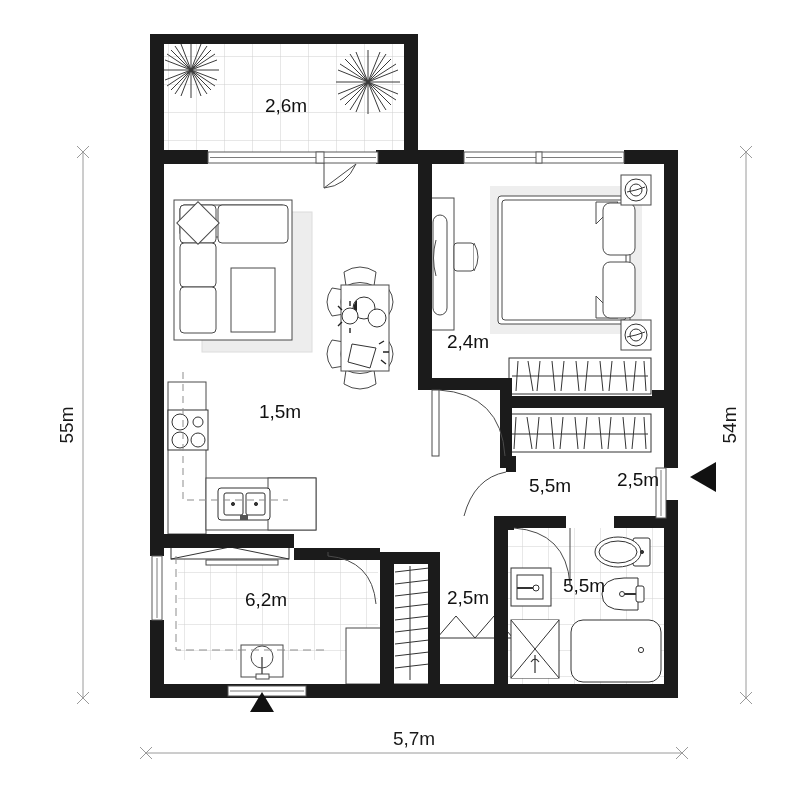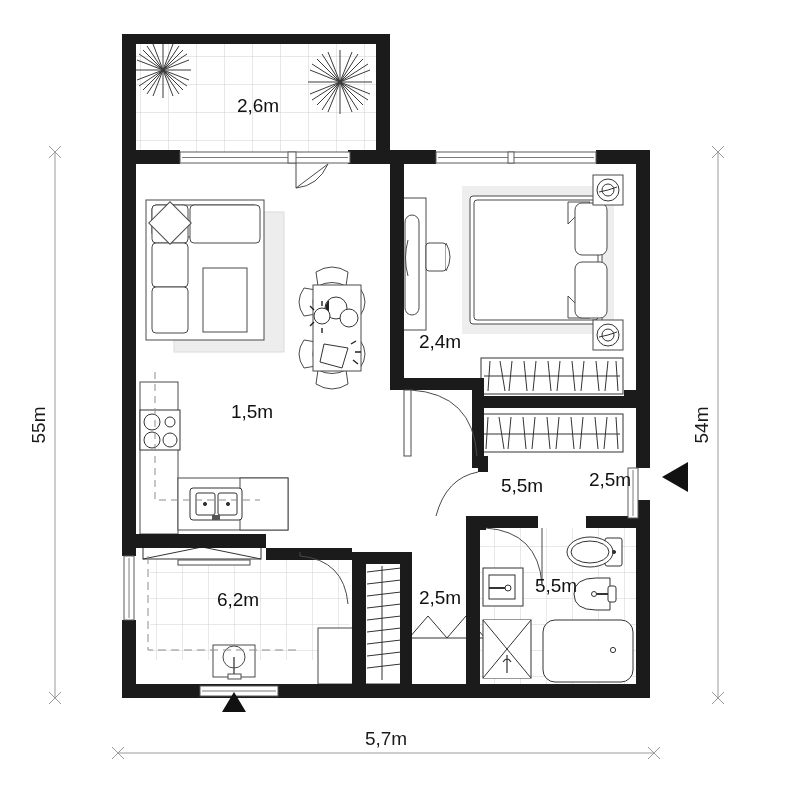--- a/index.html
+++ b/index.html
@@ -1,18 +1,18 @@
 <!DOCTYPE html>
 <html><head>
 <meta charset="utf-8">
 <style>
   html,body{margin:0;padding:0;background:#ffffff;}
   body{width:800px;height:800px;overflow:hidden;
        font-family:"Liberation Sans","DejaVu Sans",sans-serif;}
-  #plan{position:relative;width:692px;height:800px;background:#fff;}
+  #plan{position:relative;width:692px;height:800px;background:#fff;margin-left:28px;}
   svg{display:block;}
   .dimtext{font-family:"Liberation Sans","DejaVu Sans",sans-serif;
            font-size:19px;fill:#1a1a1a;}
   .roomlabel{font-family:"Liberation Sans","DejaVu Sans",sans-serif;
              font-size:19px;fill:#111111;}
 </style>
 </head>
 <body>
 
 <div id="plan">

